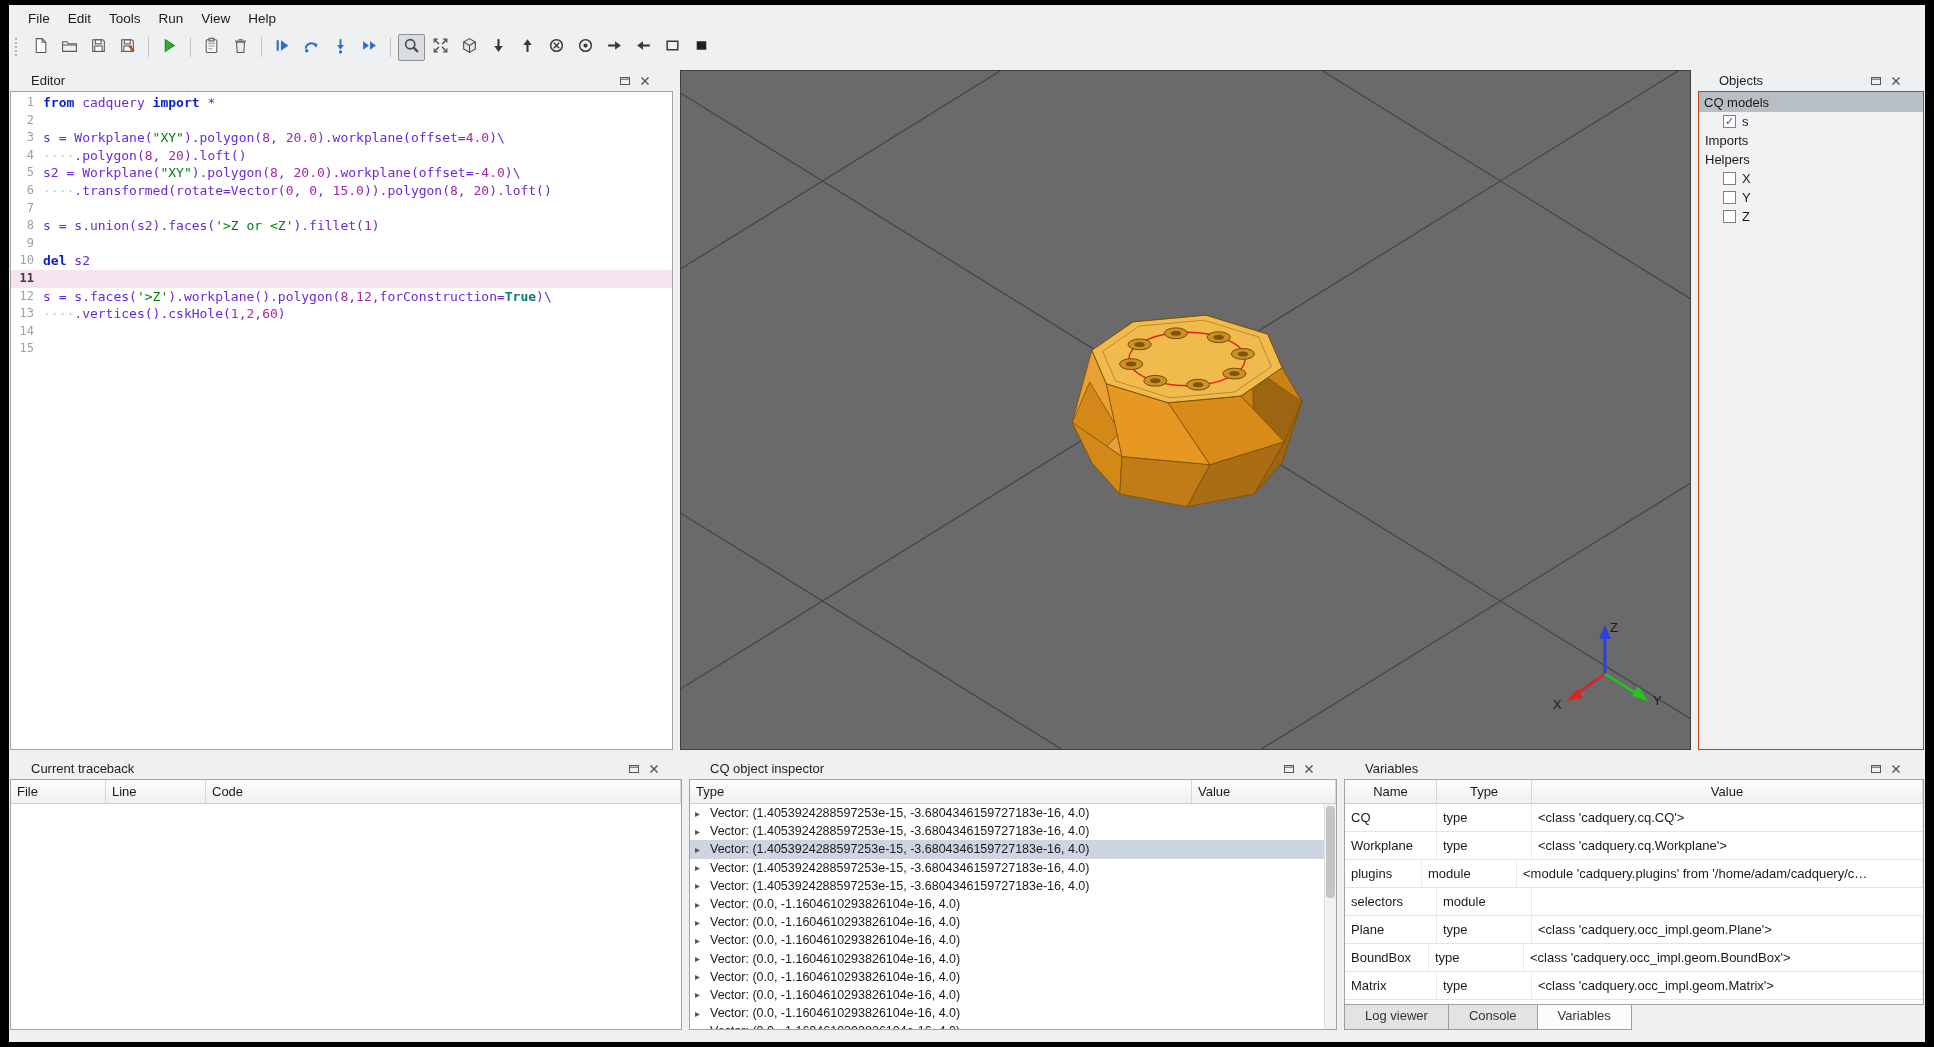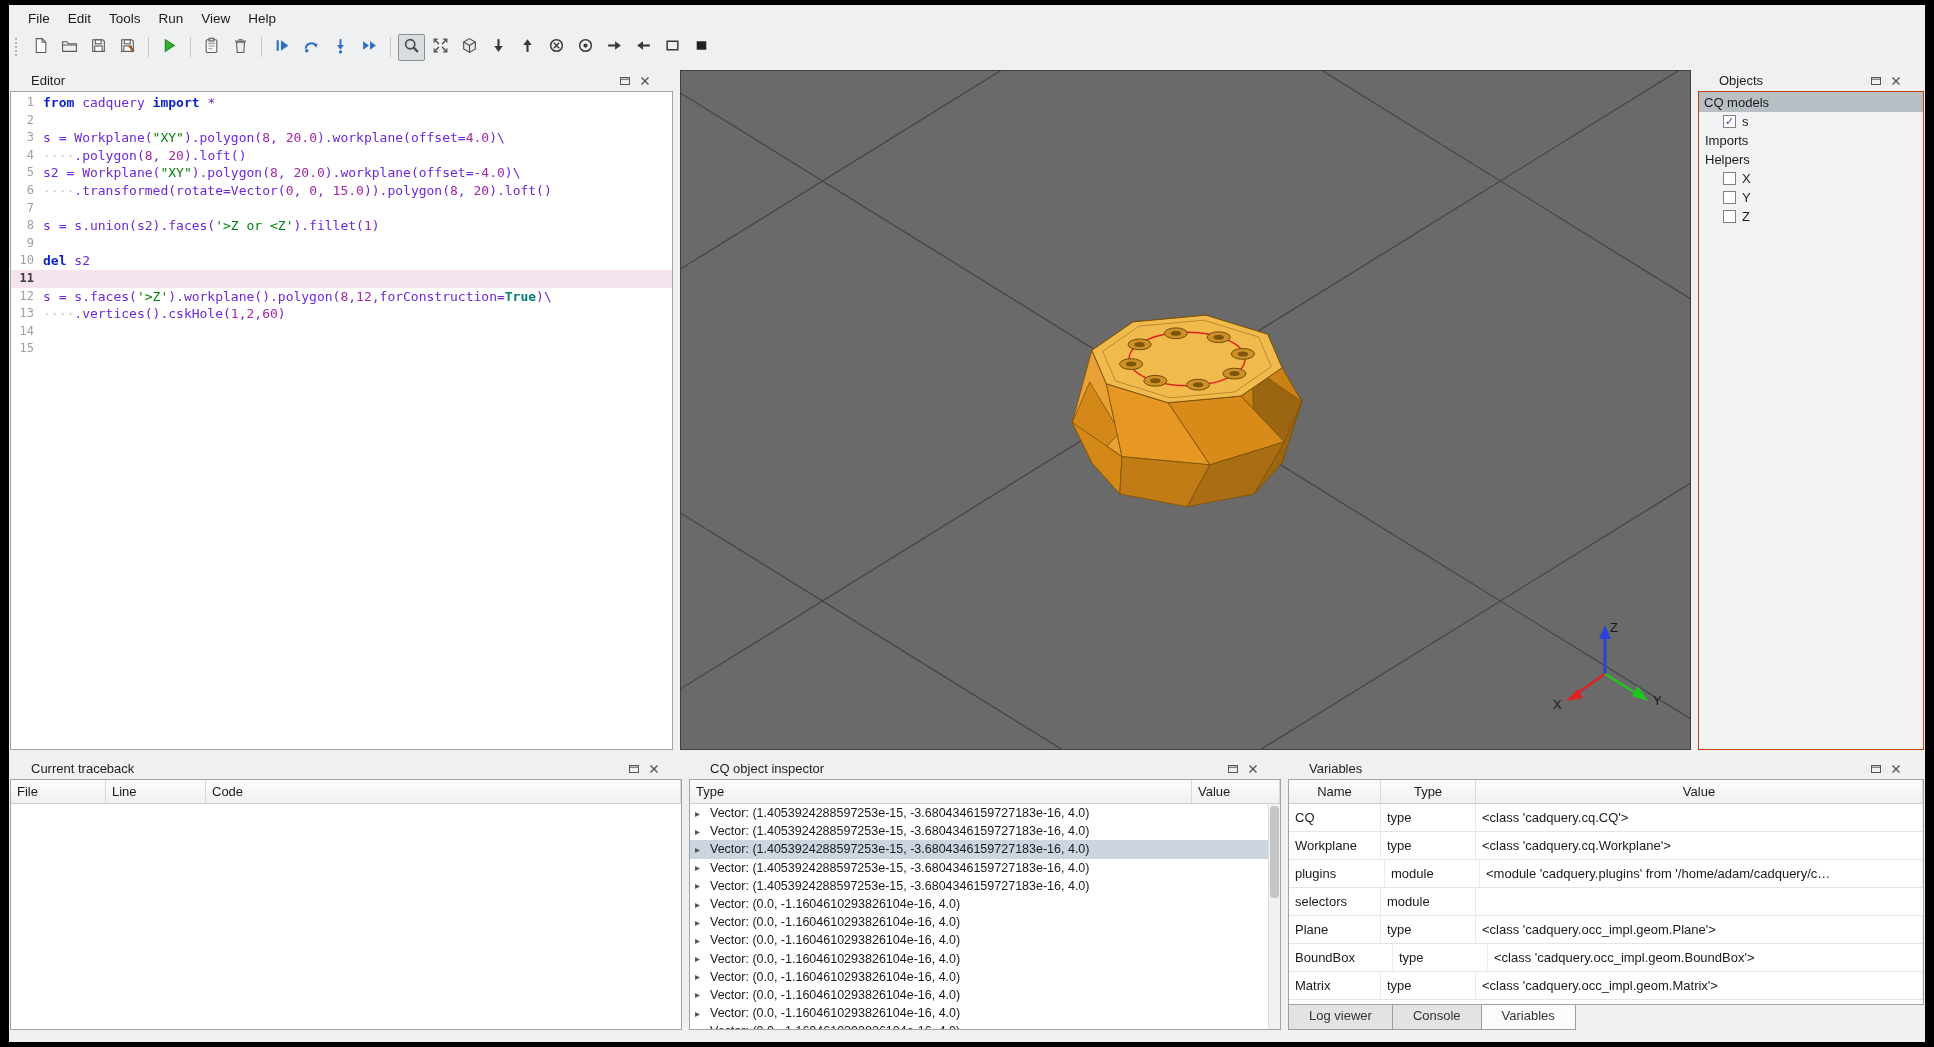--- a/index.html
+++ b/index.html
@@ -49,21 +49,21 @@
 
   
   .objects-panel { width:226px; }
   .objects-body { flex:1; background:#f1f2f3; border:1px solid #c2410c; font-size:13px; }
   .obj-band { height:20px; background:#b7bfc5; display:flex; align-items:center; padding-left:5px; }
   .obj-item { height:19px; display:flex; align-items:center; gap:6px; }
   .cb { width:13px; height:13px; border:1px solid #808080; background:#fff; font-size:11px;
         line-height:11px; text-align:center; color:#2c4ea0; flex:none; }
 
   
-  .tbk-panel { width:672px; } .insp-panel { width:592px; } .vars-panel { flex:1; }
+  .tbk-panel { width:672px; } .insp-panel { width:648px; } .vars-panel { flex:1; }
   .table-body { flex:1; background:#fff; border:1px solid #a3a3a3; overflow:hidden;
                 display:flex; flex-direction:column; position:relative; }
   .col-header { display:flex; height:24px; background:linear-gradient(#fdfdfd,#f0f0f0);
                 border-bottom:1px solid #cfcfcf; font-size:13px; flex:none; }
   .col { border-right:1px solid #d8d8d8; height:100%; display:flex; align-items:center; padding-left:6px; }
   .col.center { justify-content:center; padding-left:0; }
 
   .insp-rows { flex:1; overflow:hidden; }
   .insp-row { height:18.2px; display:flex; align-items:center; font-size:12.5px; padding-left:5px; gap:5px; white-space:nowrap; }
   .insp-row.selected { background:#cdd6e0; }
@@ -520,35 +520,35 @@
               <div class="var-cell" style="width: 92px;">CQ</div>
               <div class="var-cell" style="width: 95px;">type</div>
               <div class="var-cell" style="flex: 1 1 0%;">&lt;class 'cadquery.cq.CQ'&gt;</div>
             </div>
             <div class="var-row">
               <div class="var-cell" style="width: 92px;">Workplane</div>
               <div class="var-cell" style="width: 95px;">type</div>
               <div class="var-cell" style="flex: 1 1 0%;">&lt;class 'cadquery.cq.Workplane'&gt;</div>
             </div>
             <div class="var-row">
-              <div class="var-cell" style="width: 96px;">plugins</div>
+              <div class="var-cell" style="width: 77px;">plugins</div>
               <div class="var-cell" style="width: 95px;">module</div>
               <div class="var-cell" style="flex: 1 1 0%;">&lt;module 'cadquery.plugins' from '/home/adam/cadquery/c…</div>
             </div>
             <div class="var-row">
               <div class="var-cell" style="width: 92px;">selectors</div>
               <div class="var-cell" style="width: 95px;">module</div>
             </div>
             <div class="var-row">
               <div class="var-cell" style="width: 92px;">Plane</div>
               <div class="var-cell" style="width: 95px;">type</div>
               <div class="var-cell" style="flex: 1 1 0%;">&lt;class 'cadquery.occ_impl.geom.Plane'&gt;</div>
             </div>
             <div class="var-row">
-              <div class="var-cell" style="width: 104px;">BoundBox</div>
+              <div class="var-cell" style="width: 84px;">BoundBox</div>
               <div class="var-cell" style="width: 95px;">type</div>
               <div class="var-cell" style="flex: 1 1 0%;">&lt;class 'cadquery.occ_impl.geom.BoundBox'&gt;</div>
             </div>
             <div class="var-row">
               <div class="var-cell" style="width: 92px;">Matrix</div>
               <div class="var-cell" style="width: 95px;">type</div>
               <div class="var-cell" style="flex: 1 1 0%;">&lt;class 'cadquery.occ_impl.geom.Matrix'&gt;</div>
             </div>
           </div>
       </div>

